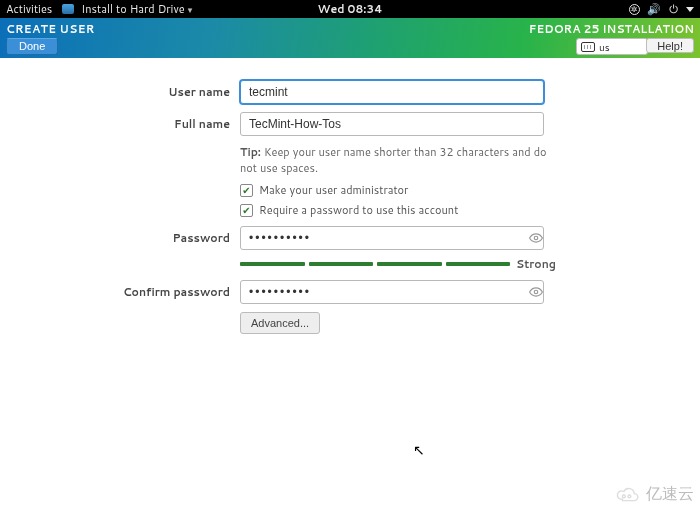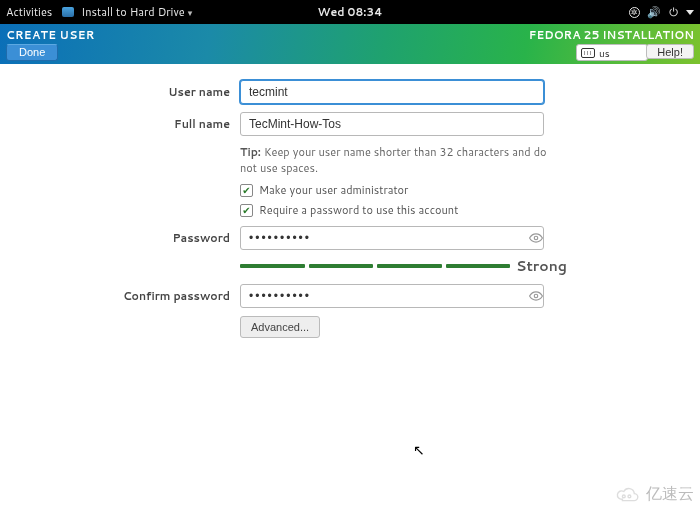--- a/index.html
+++ b/index.html
@@ -1,20 +1,20 @@
 <!DOCTYPE html>
 <html><head>
 <meta charset="utf-8">
 <style>
   * { box-sizing: border-box; margin: 0; padding: 0; }
   html, body { width: 700px; height: 509px; font-family: "Cantarell", "Helvetica Neue", sans-serif; font-size: 12px; overflow: hidden; background: #fff; }
   .screen { width: 700px; height: 509px; position: relative; background: #fff; }
 
   
-  .topbar { height: 24px; background: #000; color: #e8e8e8; display: flex; align-items: center; padding: 0 6px; font-size: 11px; }
+  .topbar { height: 18px; background: #000; color: #e8e8e8; display: flex; align-items: center; padding: 0 6px; font-size: 11px; }
   .topbar .left { display: flex; align-items: center; gap: 10px; }
   .topbar .center { position: absolute; left: 50%; transform: translateX(-50%); font-weight: 700; }
   .topbar .right { margin-left: auto; display: flex; align-items: center; gap: 8px; }
   .topbar .drop::after { content: " ▾"; font-size: 9px; opacity: .8; }
   .disk-icon { width: 12px; height: 10px; display: inline-block; background: linear-gradient(#4aa3df, #2a6fa8); border-radius: 2px; margin-right: 4px; vertical-align: -1px; }
   .tri-down { display:inline-block; width:0; height:0; border-left:4px solid transparent; border-right:4px solid transparent; border-top:5px solid #e8e8e8; vertical-align: middle;}
 
   
   .anahead { height: 40px; background: linear-gradient(100deg, #0b6fb8 0%, #1b8aa8 30%, #1fa26e 55%, #29b34a 75%, #7cc22e 100%); color: #fff; position: relative; }
   .anahead .title { position: absolute; top: 3px; left: 6px; font-size: 11px; font-weight: 600; letter-spacing: .3px; }
@@ -35,21 +35,21 @@
   input.text.focused { border: 1px solid #3b8fd6; box-shadow: 0 0 0 1px #3b8fd6; outline: none; }
   .tip { font-size: 11px; color: #666; }
   .tip b { color: #555; }
   .checkrow { display:flex; align-items:center; gap:6px; font-size:11px; color:#555; margin-top:4px; }
   .chk { width:13px; height:13px; border:1px solid #888; border-radius:2px; background:#fff; display:inline-flex; align-items:center; justify-content:center; font-size:10px; line-height:1; color:#2a7a2a; }
   .pw-wrap { position: relative; }
   .eye { position:absolute; right:6px; top:4px; width:16px; height:16px; color:#999; cursor:pointer; display:flex; align-items:center; justify-content:center; font-size:13px; }
   .strengthbar { margin-top:4px; display:flex; align-items:center; gap:6px; }
   .bars { flex:0 0 270px; display:flex; gap:4px; }
   .seg { flex:1; height:4px; background:#2e7d32; border-radius:1px; }
-  .strength-label { font-size:14px; color:#555; font-weight:600; }
+  .strength-label { font-size:11px; color:#555; font-weight:600; }
   .adv-btn { height:22px; padding: 0 10px; font-size:11px; background:#eee; border:1px solid #bbb; border-radius:3px; cursor:pointer; color:#444; }
 
   .cursor { position:absolute; left:413px; top:440px; font-size:14px; color:#000; pointer-events:none; }
 
   .watermark { position:absolute; right:6px; bottom:4px; display:flex; align-items:center; gap:4px; color:#bcbcbc; font-size:16px; font-family: "Microsoft YaHei", sans-serif; }
   .watermark svg { opacity:.5; }
 </style>
 </head>
 <body>
 

